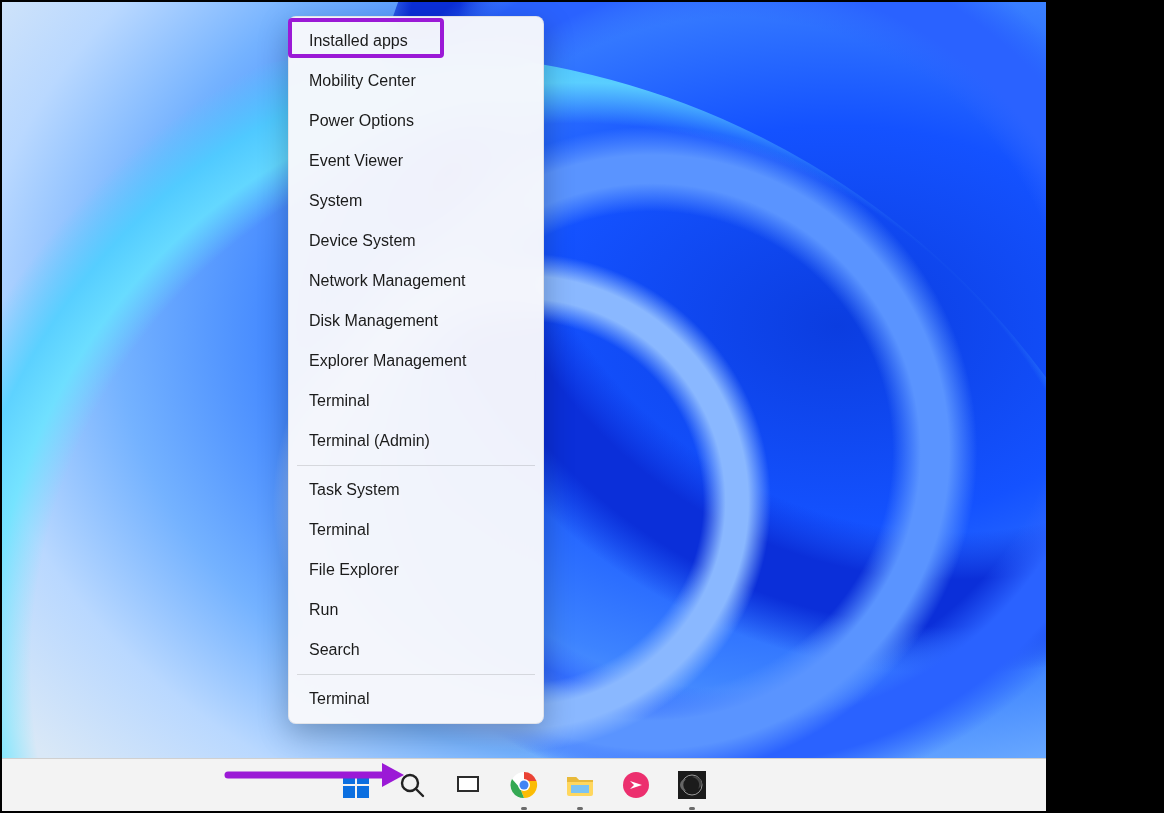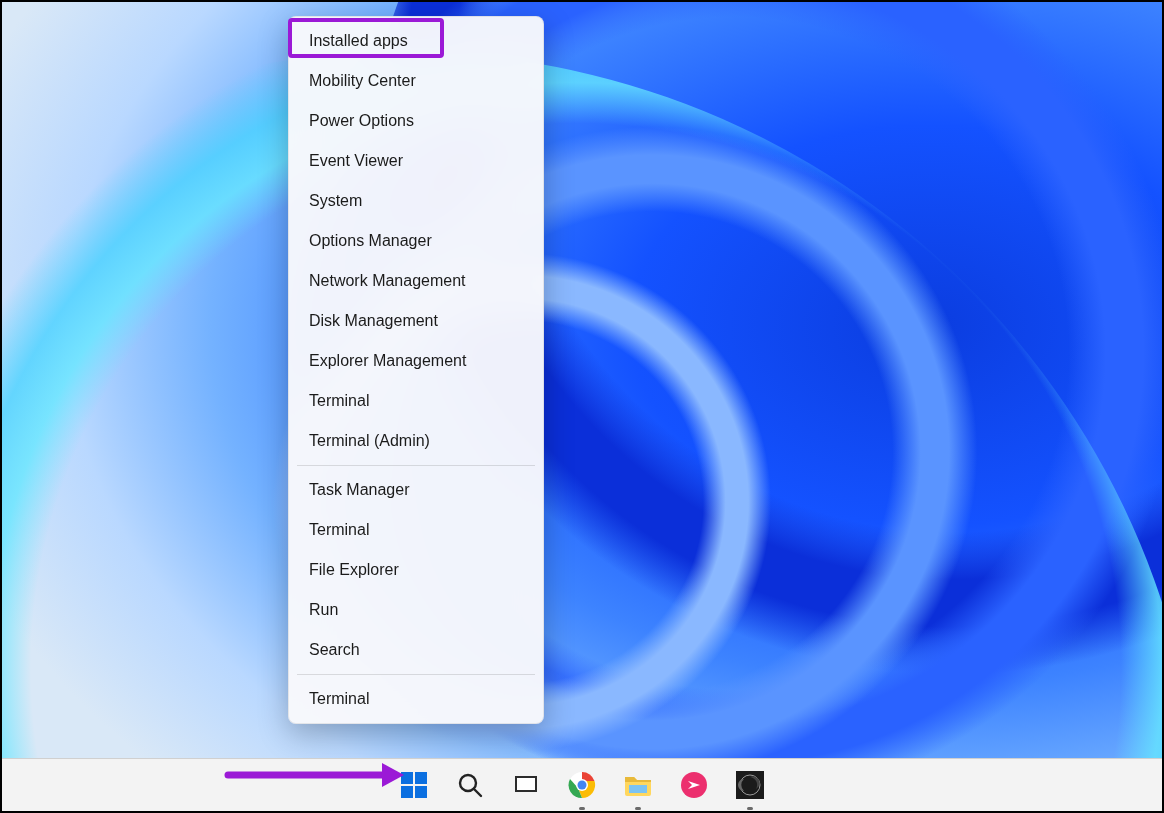--- a/index.html
+++ b/index.html
@@ -6,21 +6,21 @@
     margin: 0;
     padding: 0;
     width: 1164px;
     height: 813px;
     overflow: hidden;
     font-family: "Segoe UI", Arial, sans-serif;
     background: #000;
   }
   .viewport {
     position: relative;
-    width: 1160px;
+    width: 1044px;
     height: 809px;
     margin: 2px;
     overflow: hidden;
   }
   .wallpaper {
     position: absolute;
     inset: 0;
     background:
       radial-gradient(1200px 800px at 80% 40%, #0b3de0 0%, #1452ff 25%, #3d83ff 45%, #74b2ff 60%, #b9d8ff 72%, #d9e8f7 85%);
     overflow: hidden;
@@ -145,29 +145,29 @@
     <div class="swirl s5"></div>
   </div>
 
   <div class="ctx">
 
     <div class="ctx-item">Installed apps</div>
     <div class="ctx-item">Mobility Center</div>
     <div class="ctx-item">Power Options</div>
     <div class="ctx-item">Event Viewer</div>
     <div class="ctx-item">System</div>
-    <div class="ctx-item">Options Manager</div>
+    <div class="ctx-item">Device System</div>
     <div class="ctx-item">Network Management</div>
     <div class="ctx-item">Disk Management</div>
     <div class="ctx-item">Explorer Management</div>
     <div class="ctx-item">Terminal</div>
     <div class="ctx-item">Terminal (Admin)</div>
     <div class="ctx-sep"></div>
 
-    <div class="ctx-item">Task Manager</div>
+    <div class="ctx-item">Task System</div>
     <div class="ctx-item">Terminal</div>
     <div class="ctx-item">File Explorer</div>
     <div class="ctx-item">Run</div>
     <div class="ctx-item">Search</div>
     <div class="ctx-sep"></div>
 
     <div class="ctx-item">Terminal</div>
   </div>
 
   <div class="highlight-box hl-menu"></div>

